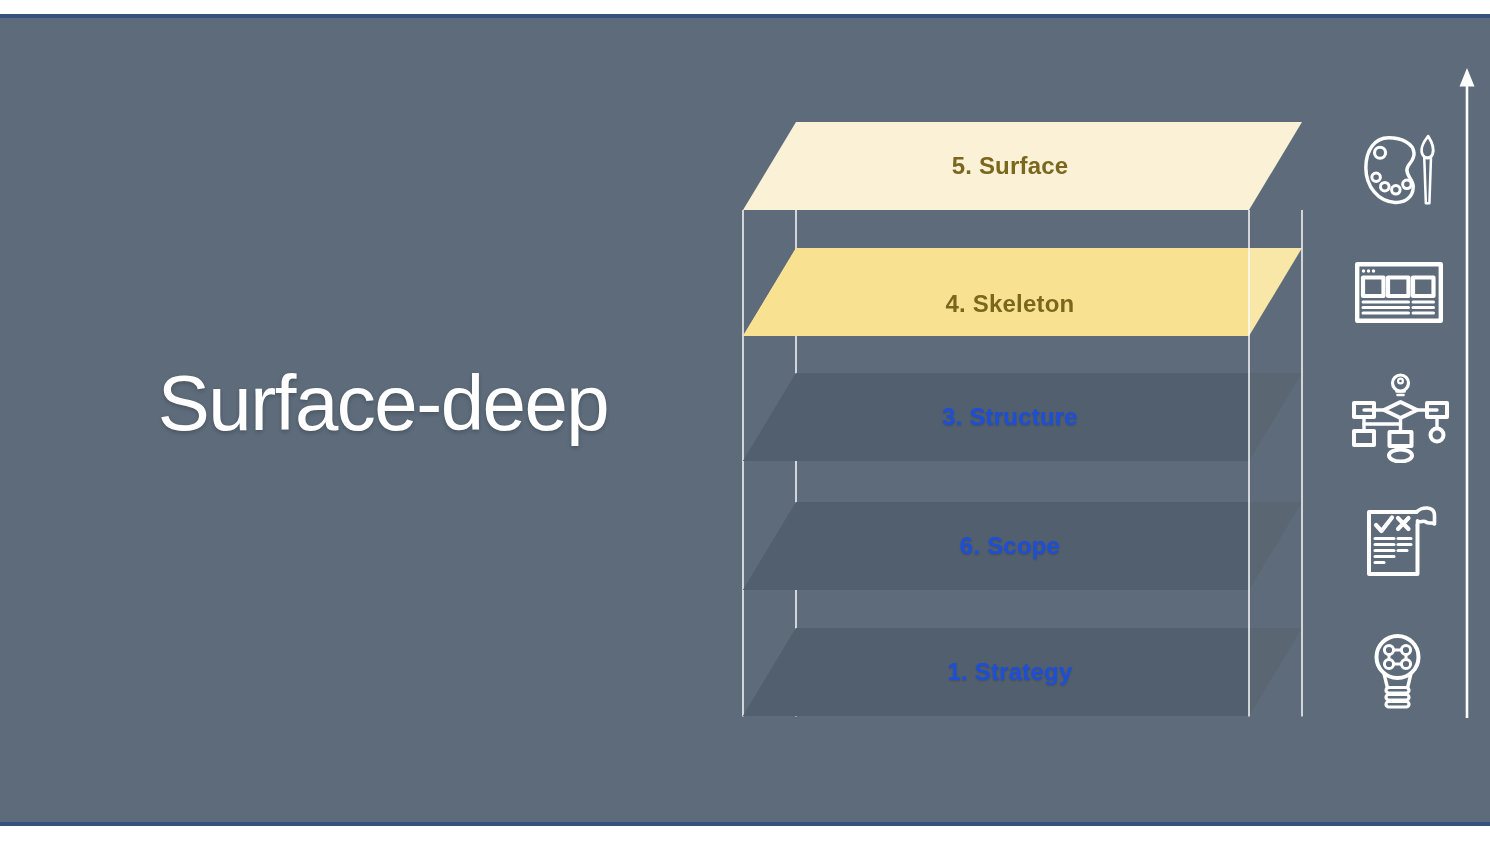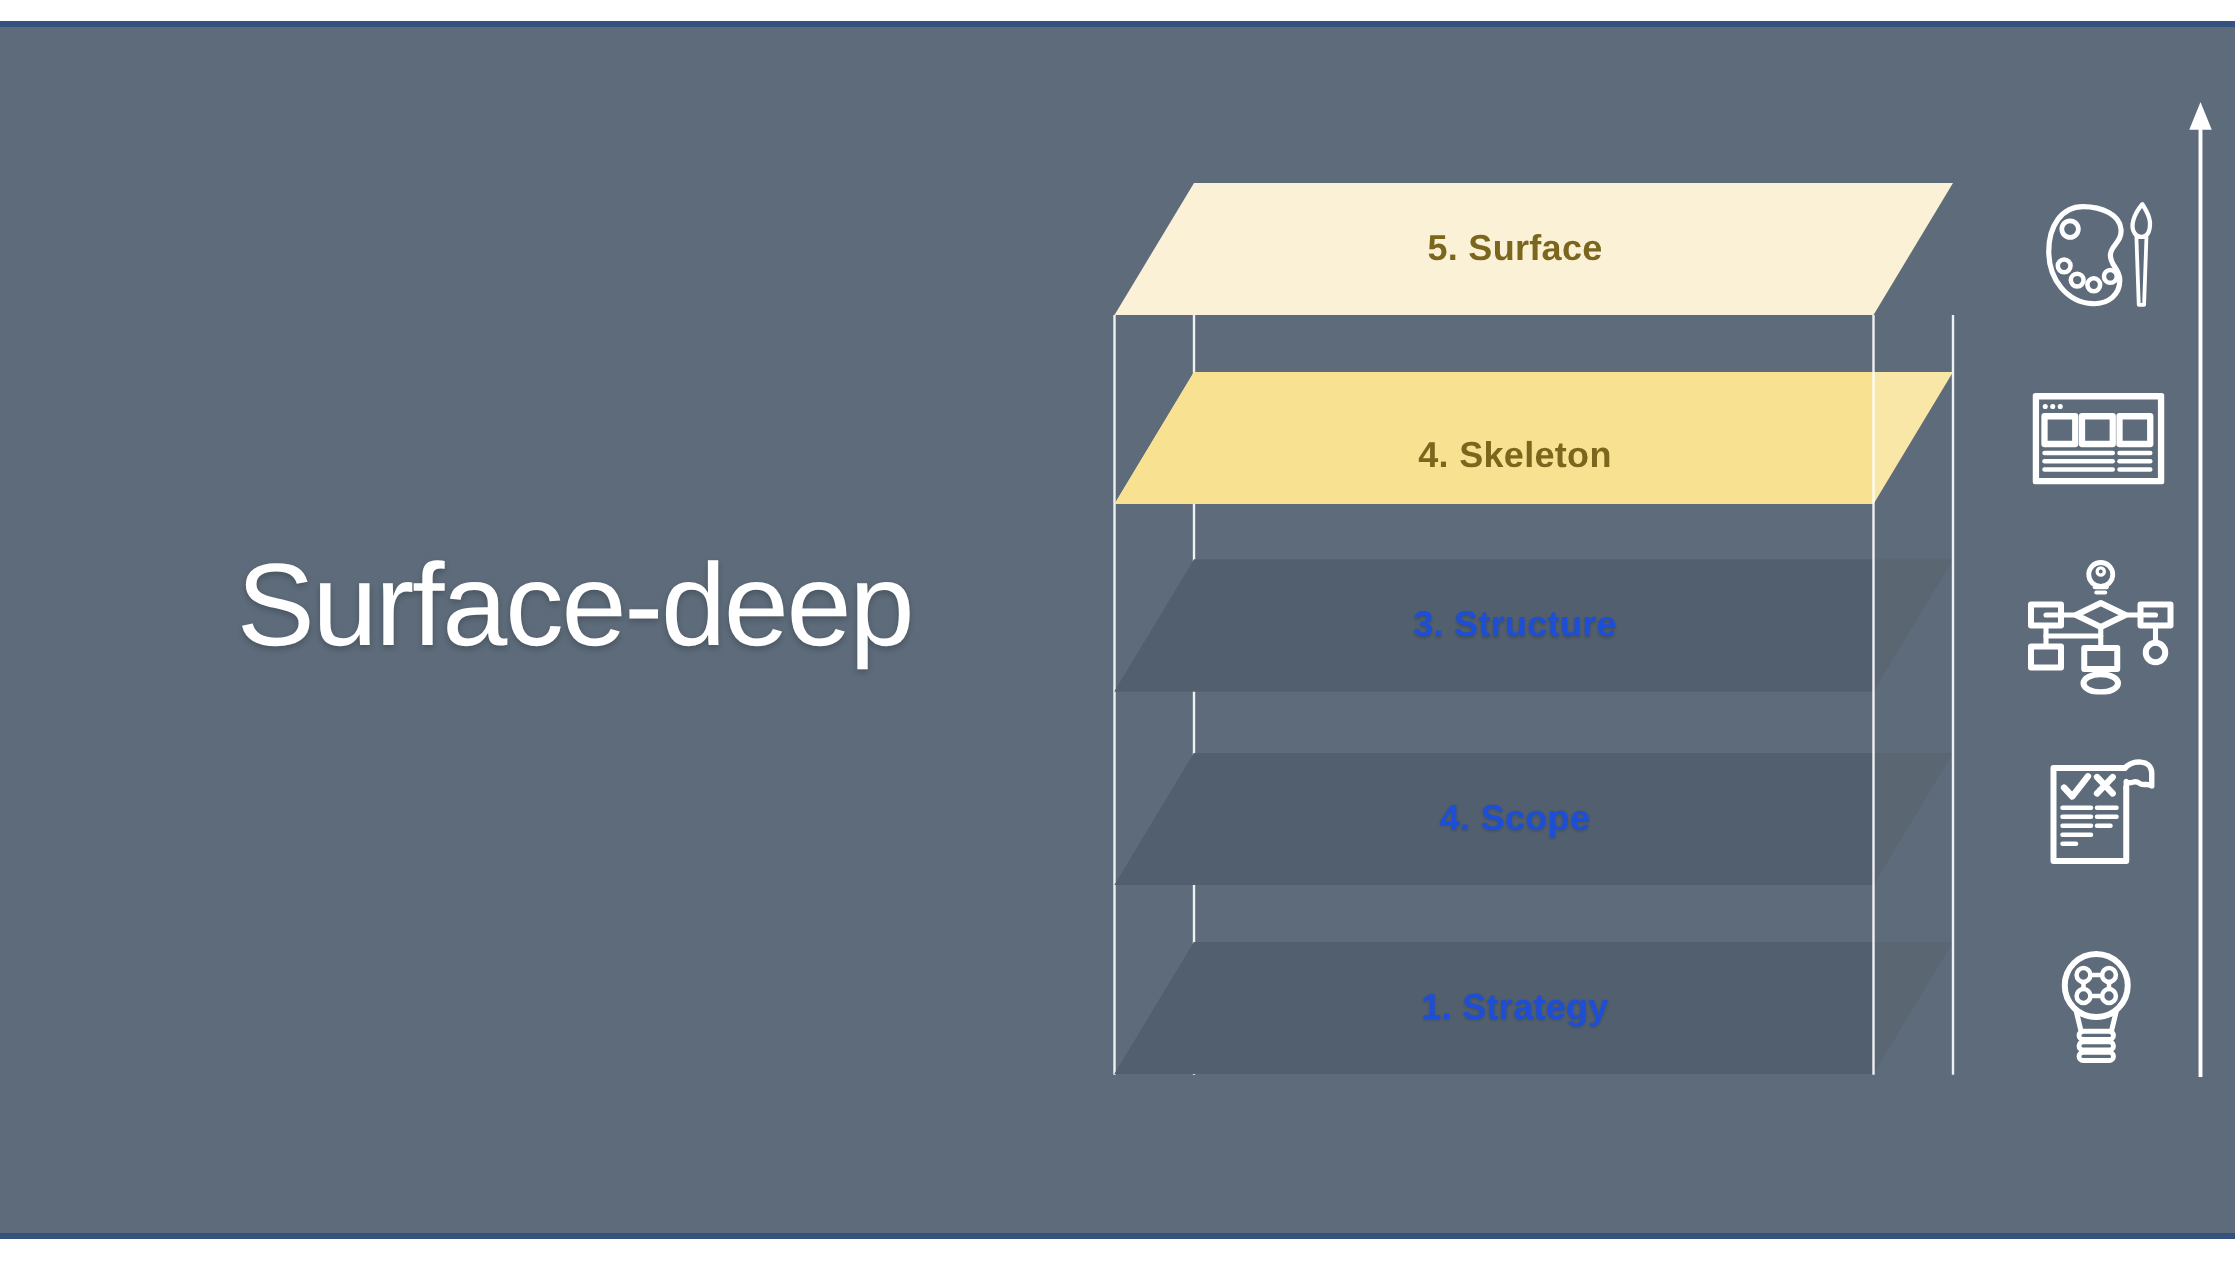--- a/index.html
+++ b/index.html
@@ -88,21 +88,21 @@
       <line x1="1467" y1="86" x2="1467" y2="718" stroke="#ffffff" stroke-width="2.6"></line>
       <polygon points="1467,68 1459.5,86.5 1474.5,86.5" fill="#ffffff"></polygon>
     </g>
   </svg>
 
   <div class="page-title">Surface-deep</div>
 
   <div class="layer-label lbl-surface label-olive">5. Surface</div>
   <div class="layer-label lbl-skeleton label-olive">4. Skeleton</div>
   <div class="layer-label lbl-structure label-white">3. Structure</div>
-  <div class="layer-label lbl-scope label-white">4. Scope</div>
+  <div class="layer-label lbl-scope label-white">6. Scope</div>
   <div class="layer-label lbl-strategy label-white">1. Strategy</div>
 
   <div class="icon ic-palette" aria-label="palette-brush-icon">
     <svg viewBox="0 0 100 95">
       <path class="stroke" stroke-width="4.4" d="M37,6 C19,6 8,22 8,44 C8,68 24,87 45,88 C59,88.5 68,80 68,68 C68,59 60,55.5 60,47 C60,38.5 70,36.5 69,25 C68,13 53,6 37,6 Z"></path>
       <circle class="stroke" stroke-width="4" cx="26" cy="25" r="7"></circle>
       <circle class="stroke" stroke-width="3.8" cx="21" cy="56" r="5.4"></circle>
       <circle class="stroke" stroke-width="3.8" cx="32" cy="68" r="5.4"></circle>
       <circle class="stroke" stroke-width="3.8" cx="46" cy="72" r="5.4"></circle>
       <circle class="stroke" stroke-width="3.8" cx="60" cy="65" r="5.4"></circle>

